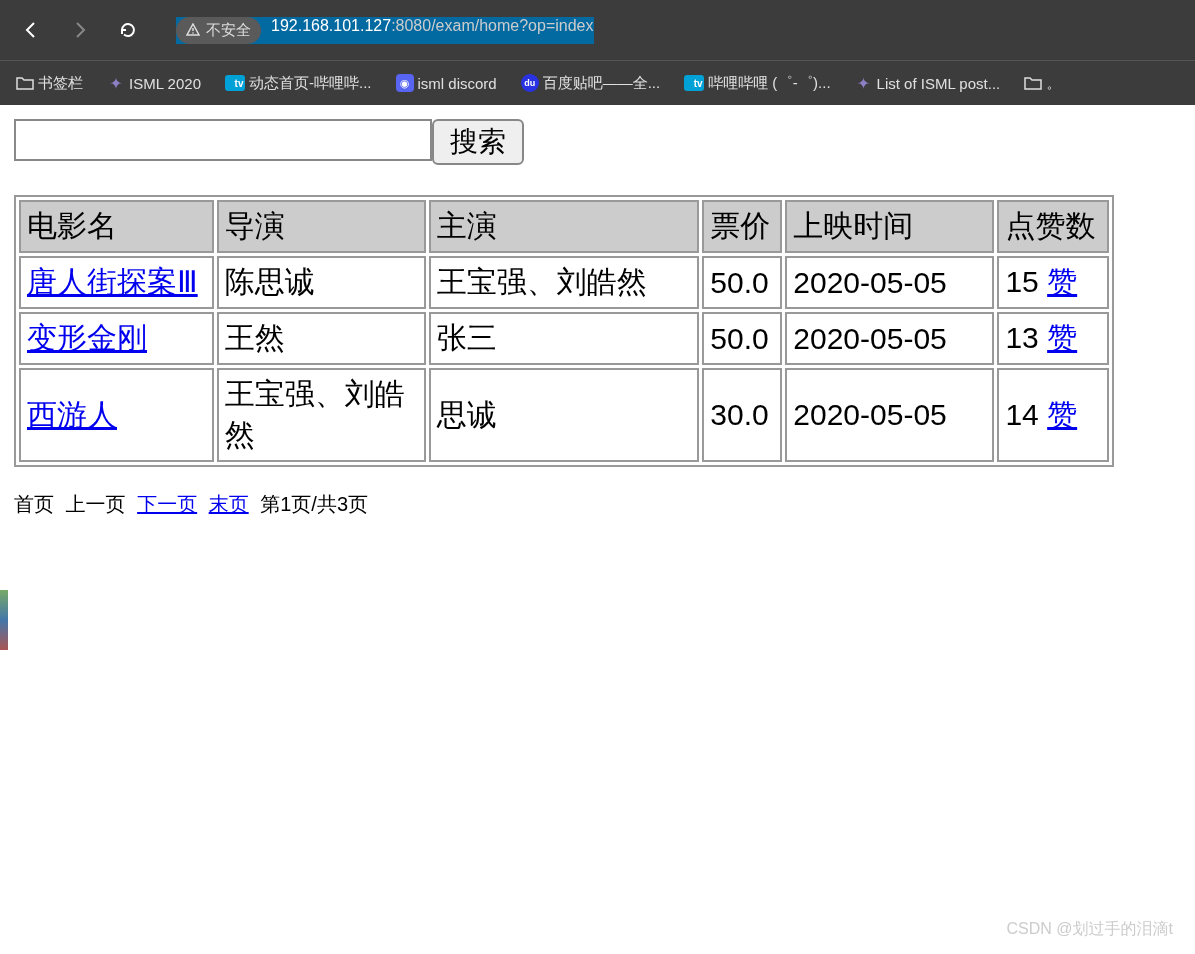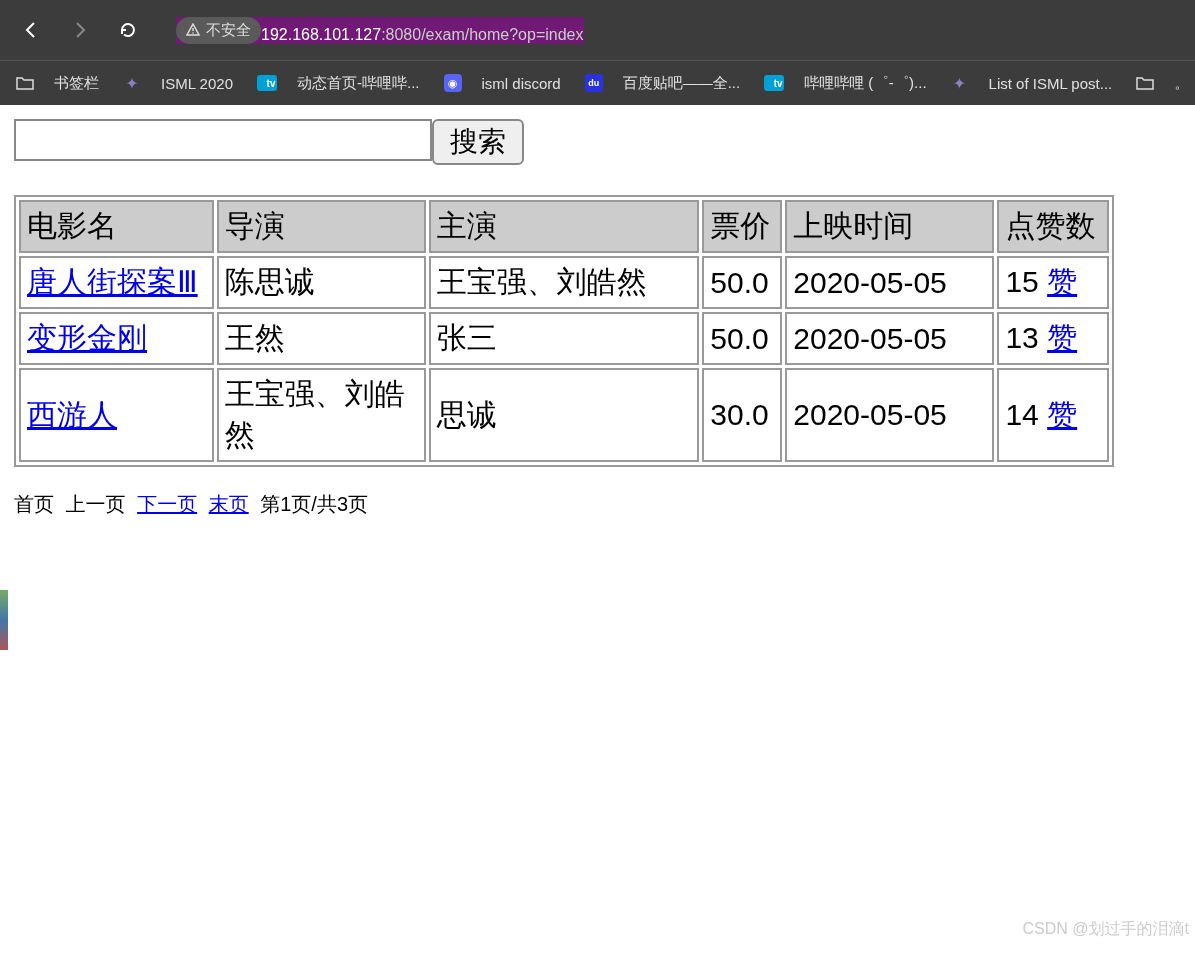--- a/index.html
+++ b/index.html
@@ -2,33 +2,33 @@
 <html><head>
   <meta charset="utf-8">
   <style>
     * { box-sizing: border-box; margin: 0; padding: 0; }
     body { font-family: "Microsoft YaHei", sans-serif; width: 1195px; background: #fff; }
     
     
     .browser-bar { background: #3c3c3c; height: 60px; display: flex; align-items: center; padding: 0 12px; gap: 8px; }
     .nav-btn { color: #fff; font-size: 20px; padding: 6px 10px; cursor: pointer; display: flex; align-items: center; }
     .nav-btn.disabled { color: #888; }
-    .url-bar { display: flex; align-items: flex-end; background: #701a75; flex: 0 0 auto; margin-left: 20px; }
+    .url-bar { display: flex; align-items: flex-start; background: #0369a1; flex: 0 0 auto; margin-left: 20px; gap: 10px; }
     .insecure { background: #5a5a5a; color: #ddd; padding: 4px 10px; border-radius: 14px; font-size: 15px; display: flex; align-items: center; gap: 6px; }
     .url-text { color: #ccc; font-size: 16px; }
     .url-host { color: #fff; }
     
     .bookmark-bar { background: #3c3c3c; height: 45px; display: flex; align-items: center; padding: 0 16px; gap: 24px; border-top: 1px solid #555; }
-    .bm-item { color: #e0e0e0; font-size: 15px; display: flex; align-items: center; gap: 20px; cursor: pointer; white-space: nowrap; }
+    .bm-item { color: #e0e0e0; font-size: 15px; display: flex; align-items: center; gap: 4px; cursor: pointer; white-space: nowrap; }
     .bm-icon { width: 18px; height: 18px; display: inline-flex; align-items: center; justify-content: center; }
     .folder-icon { color: #ddd; }
     .star-icon { color: #8c7fc4; font-size: 16px; }
     .bili-icon { background: #00a1d6; color: #fff; border-radius: 3px; width: 20px; height: 16px; font-size: 10px; font-weight: bold; display: inline-flex; align-items: center; justify-content: center; padding-left: 8px; }
     .discord-icon { background: #5865f2; color: #fff; border-radius: 4px; width: 18px; height: 18px; display: inline-flex; align-items: center; justify-content: center; font-size: 11px; }
-    .baidu-icon { background: #2932e1; color: #fff; border-radius: 3px; width: 18px; height: 18px; display: inline-flex; align-items: center; justify-content: center; font-size: 9px; font-weight: bold; }
+    .baidu-icon { background: #2932e1; color: #fff; border-radius: 9px; width: 18px; height: 18px; display: inline-flex; align-items: center; justify-content: center; font-size: 9px; font-weight: bold; }
     
     
     .page { padding: 14px; }
     .search-row { display: flex; margin-bottom: 30px; }
     .search-input { width: 418px; height: 42px; border: 2px solid #888; font-size: 20px; padding: 0 6px; }
     .search-btn { background: #efefef; border: 2px solid #888; border-radius: 6px; font-size: 28px; padding: 2px 16px; cursor: pointer; font-family: inherit; }
     
     table { border-collapse: separate; border-spacing: 3px; border: 2px solid #999; width: 1100px; }
     th, td { border: 2px solid #999; padding: 4px 6px; text-align: left; font-size: 30px; font-weight: normal; vertical-align: middle; }
     th { background: #ccc; }
@@ -37,21 +37,21 @@
     .col-actor { width: 272px; }
     .col-price { width: 80px; }
     .col-date { width: 210px; }
     .col-like { width: 112px; }
     a { color: #0000ee; text-decoration: underline; }
     
     .pager { font-size: 20px; padding: 6px 0; margin-top: 18px; }
     .pager span, .pager a { margin-right: 6px; }
     .plain { color: #000; text-decoration: none; }
     
-    .watermark { position: fixed; right: 6px; bottom: 14px; color: #ccc; font-size: 16px; }
+    .watermark { position: fixed; right: 22px; bottom: 14px; color: #ccc; font-size: 16px; }
     .side-gutter { position: fixed; left: 0; top: 590px; width: 8px; height: 60px; background: linear-gradient(#7a6, #47a, #a55); }
   </style>
 </head>
 <body>
 
 <div class="browser-bar">
   <div class="nav-btn">
     <svg width="20" height="20" viewBox="0 0 20 20">
         <path d="M12 3 L5 10 L12 17" stroke="#fff" stroke-width="2" fill="none"></path>
       </svg>

